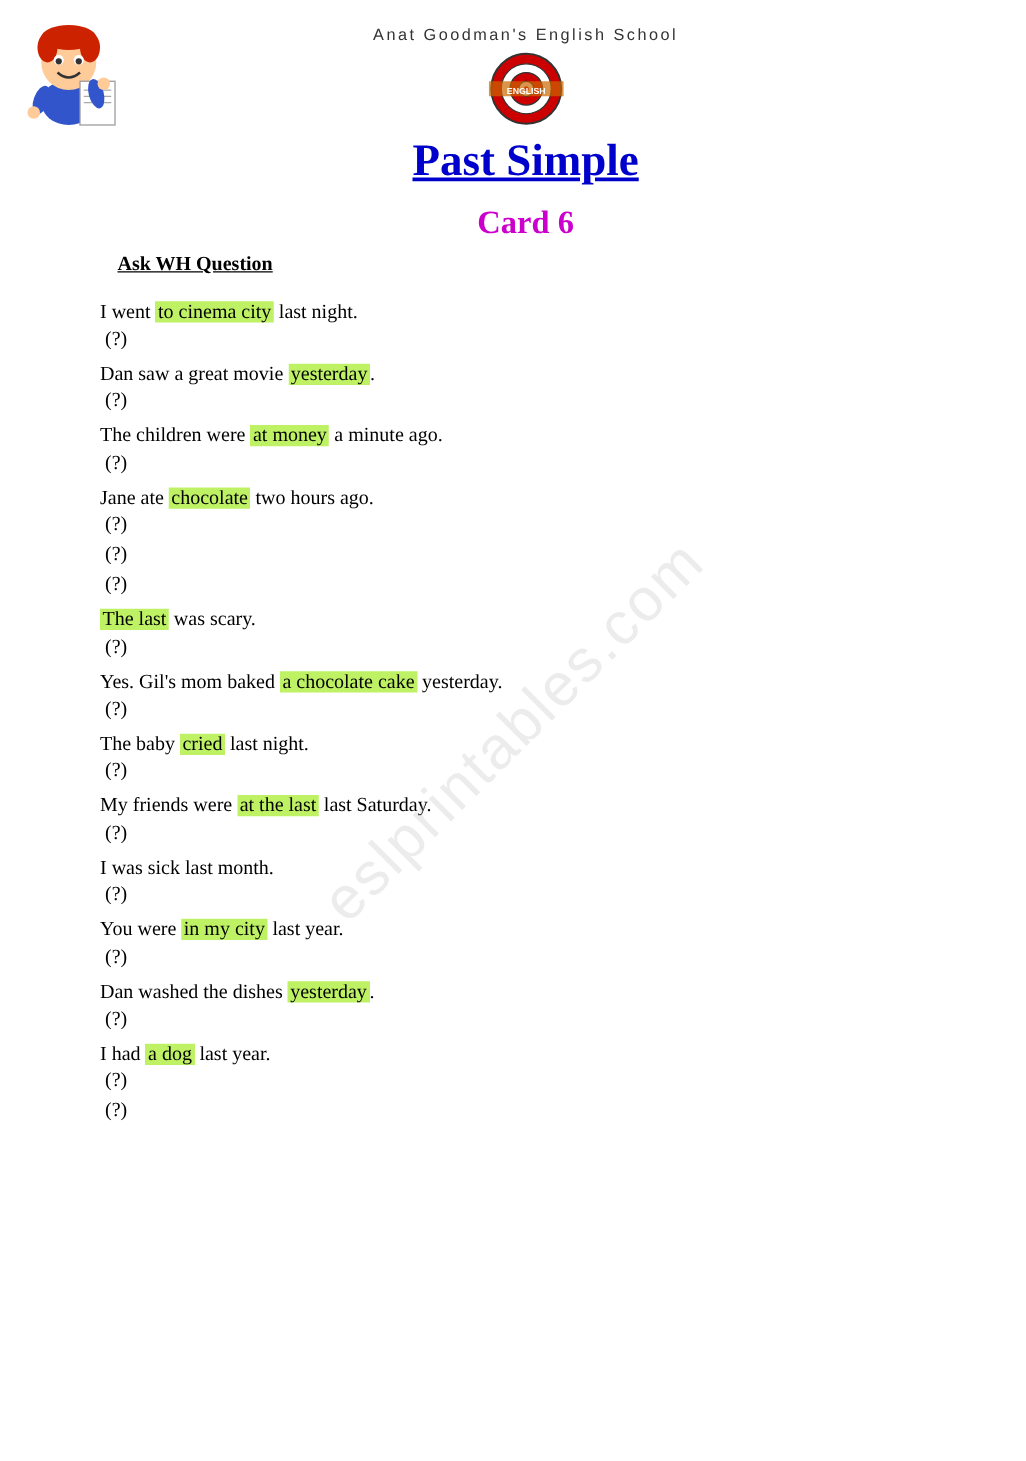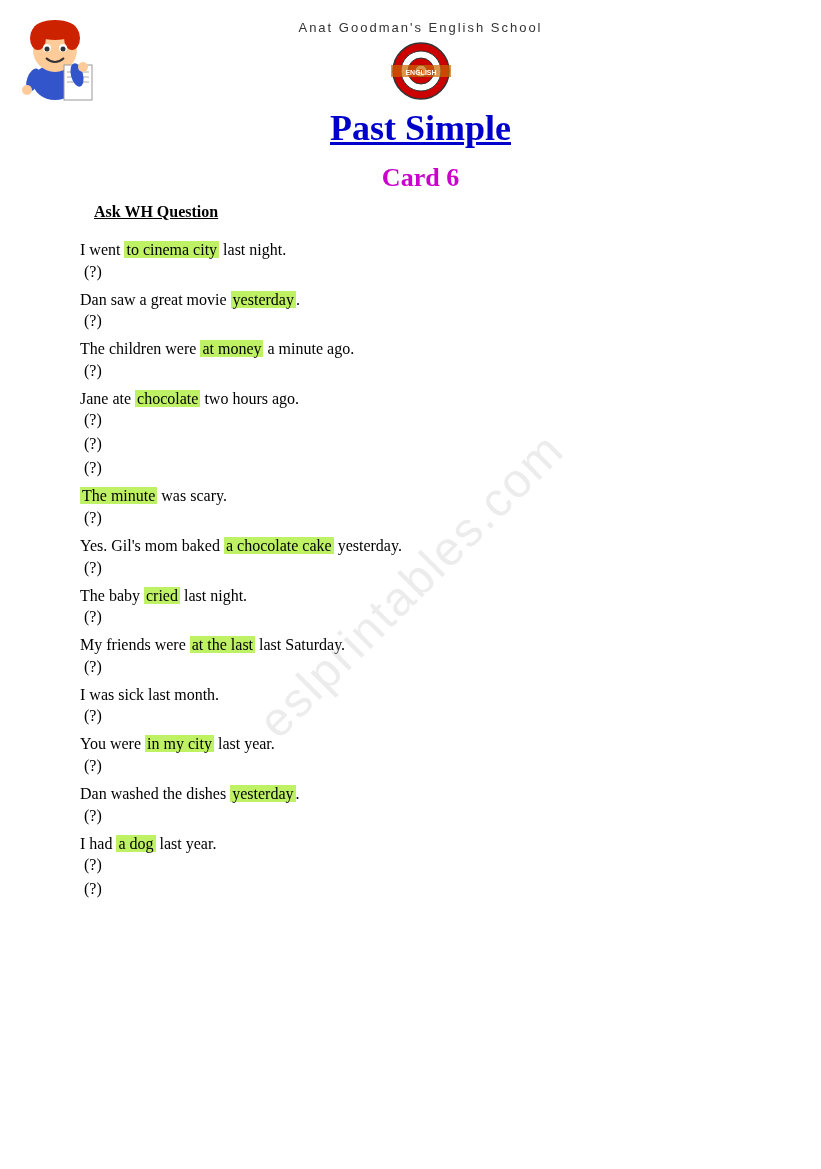--- a/index.html
+++ b/index.html
@@ -200,21 +200,21 @@
         <div class="sentence-line">Jane ate <span class="highlight">chocolate</span> two hours ago.</div>
         <div class="question-line">(?)</div>
       </div>
       <div class="sentence-block">
         <div class="question-line">(?)</div>
       </div>
       <div class="sentence-block">
         <div class="question-line">(?)</div>
       </div>
       <div class="sentence-block">
-        <div class="sentence-line"><span class="highlight">The minute</span> was scary.</div>
+        <div class="sentence-line"><span class="highlight">The last</span> was scary.</div>
         <div class="question-line">(?)</div>
       </div>
       <div class="sentence-block">
         <div class="sentence-line">Yes. Gil's mom baked <span class="highlight">a chocolate cake</span> yesterday.</div>
         <div class="question-line">(?)</div>
       </div>
       <div class="sentence-block">
         <div class="sentence-line">The baby <span class="highlight">cried</span> last night.</div>
         <div class="question-line">(?)</div>
       </div>

